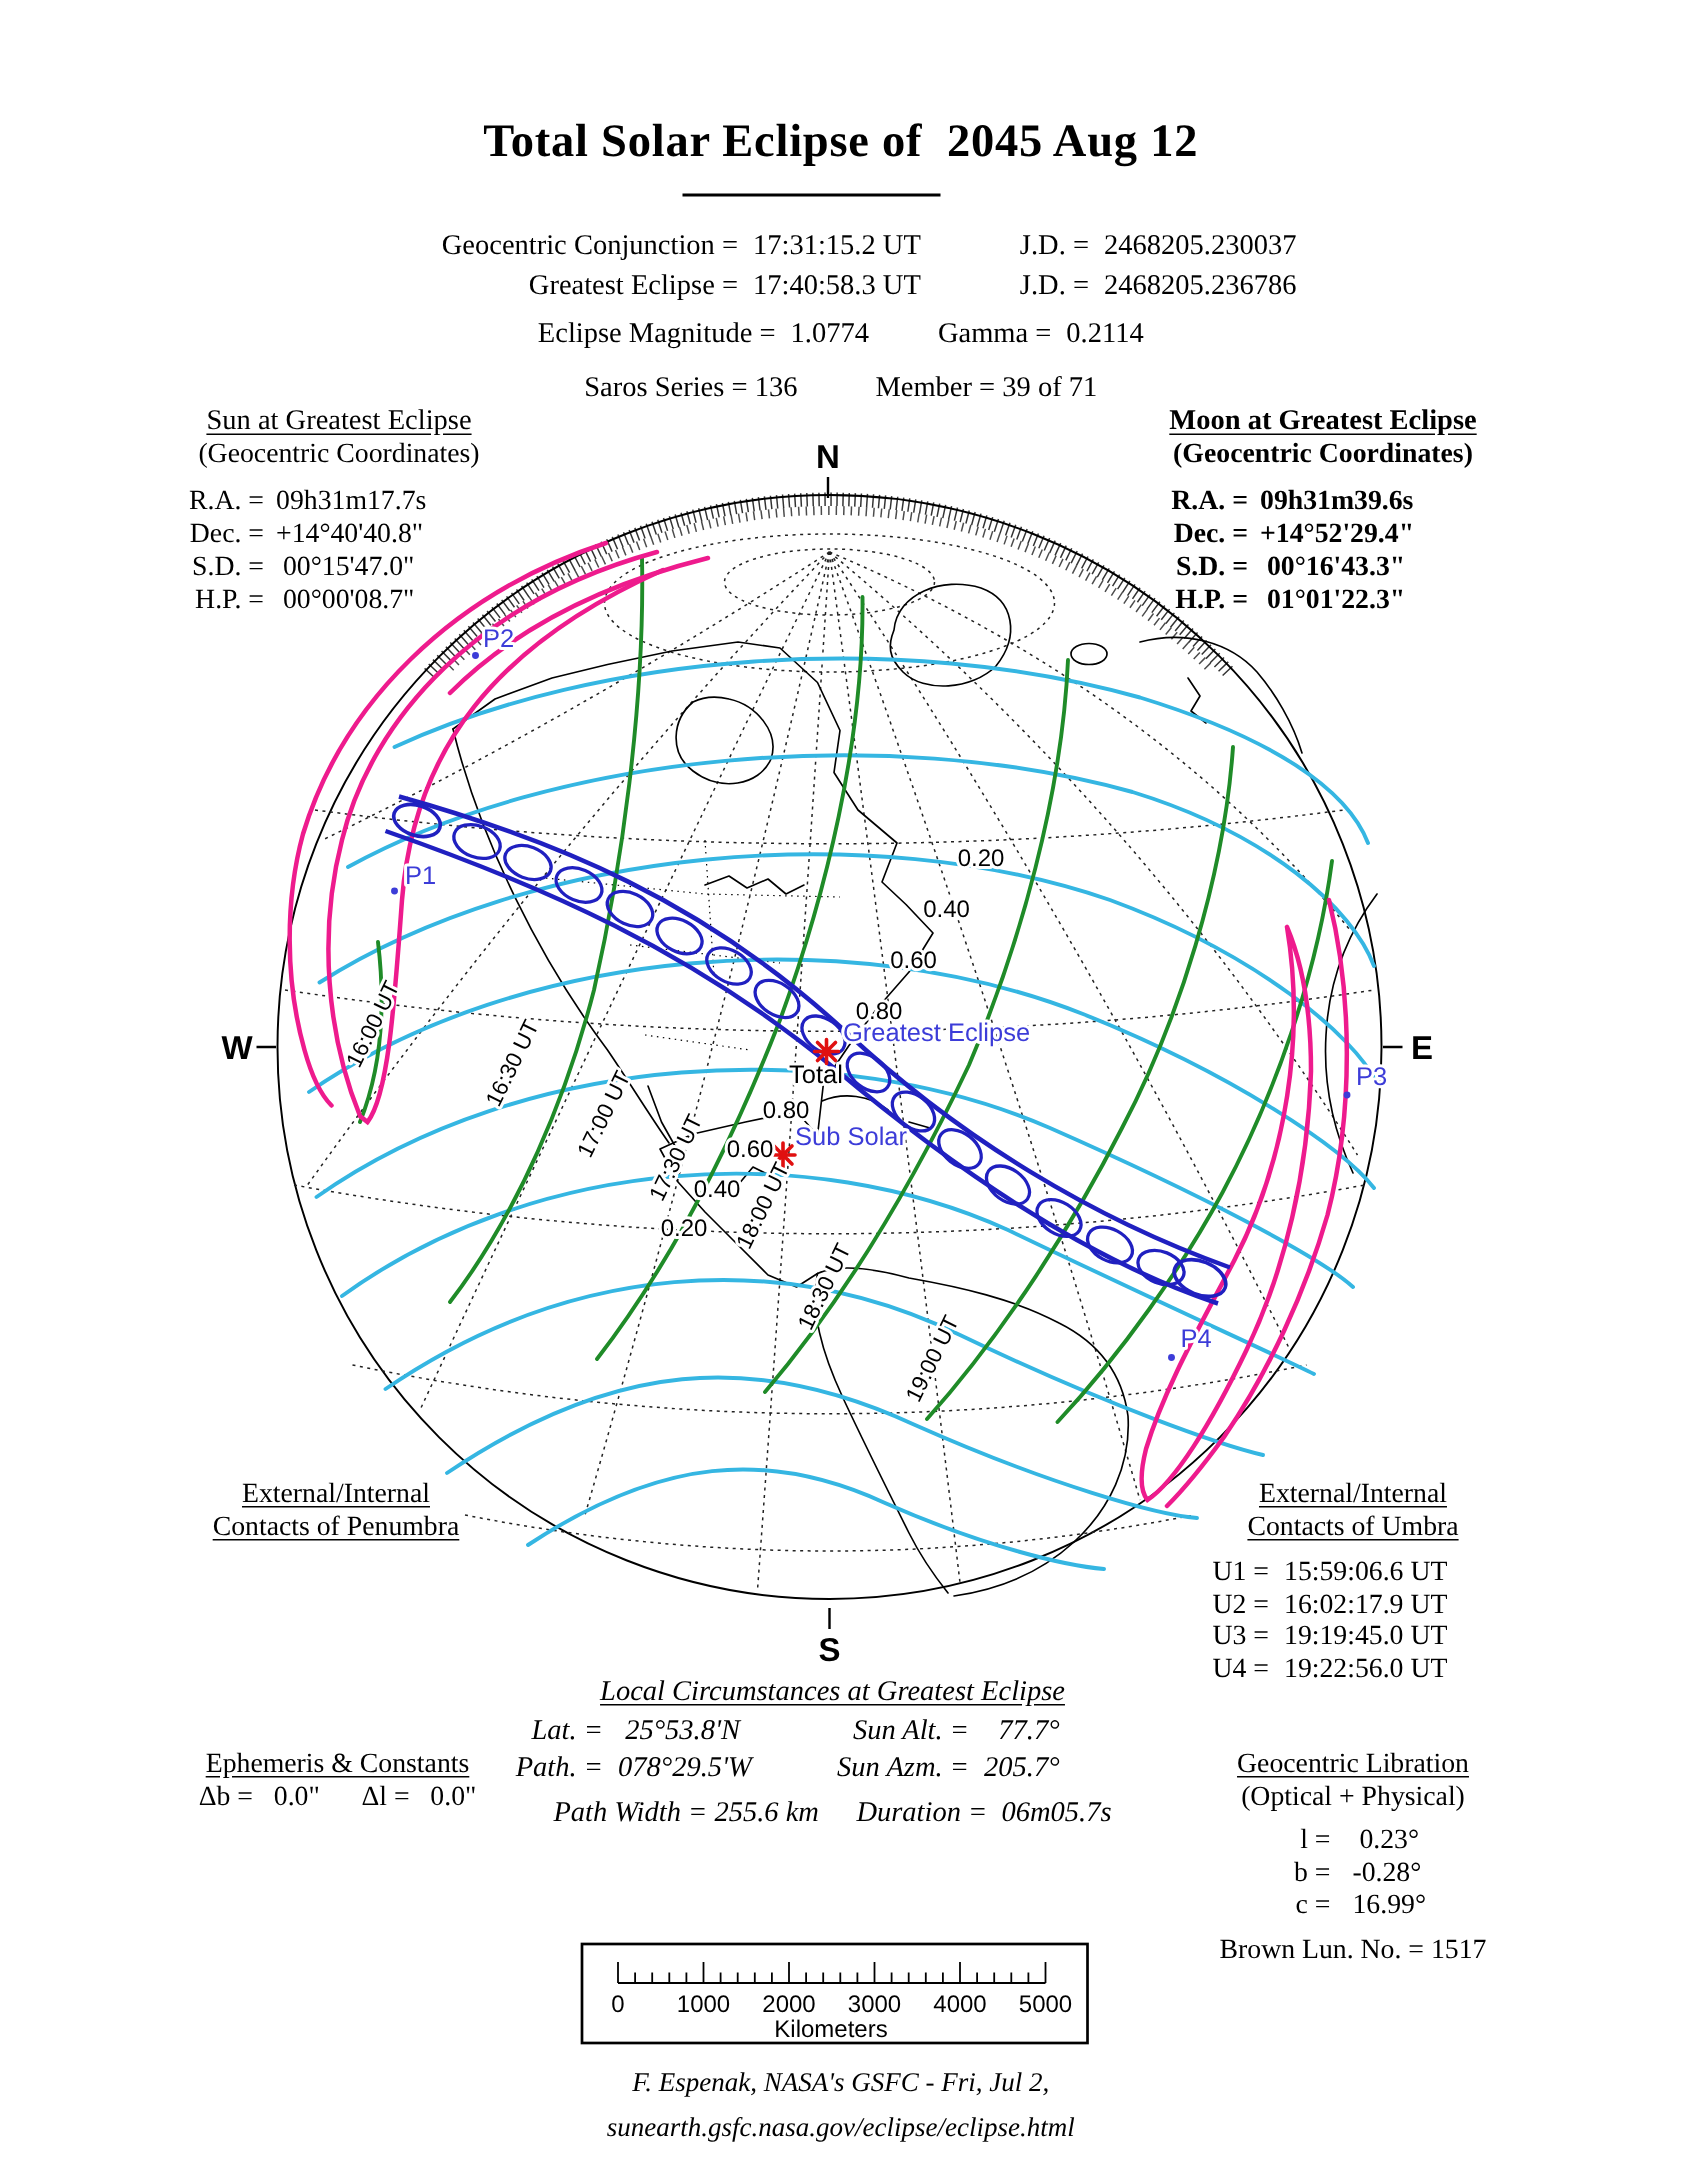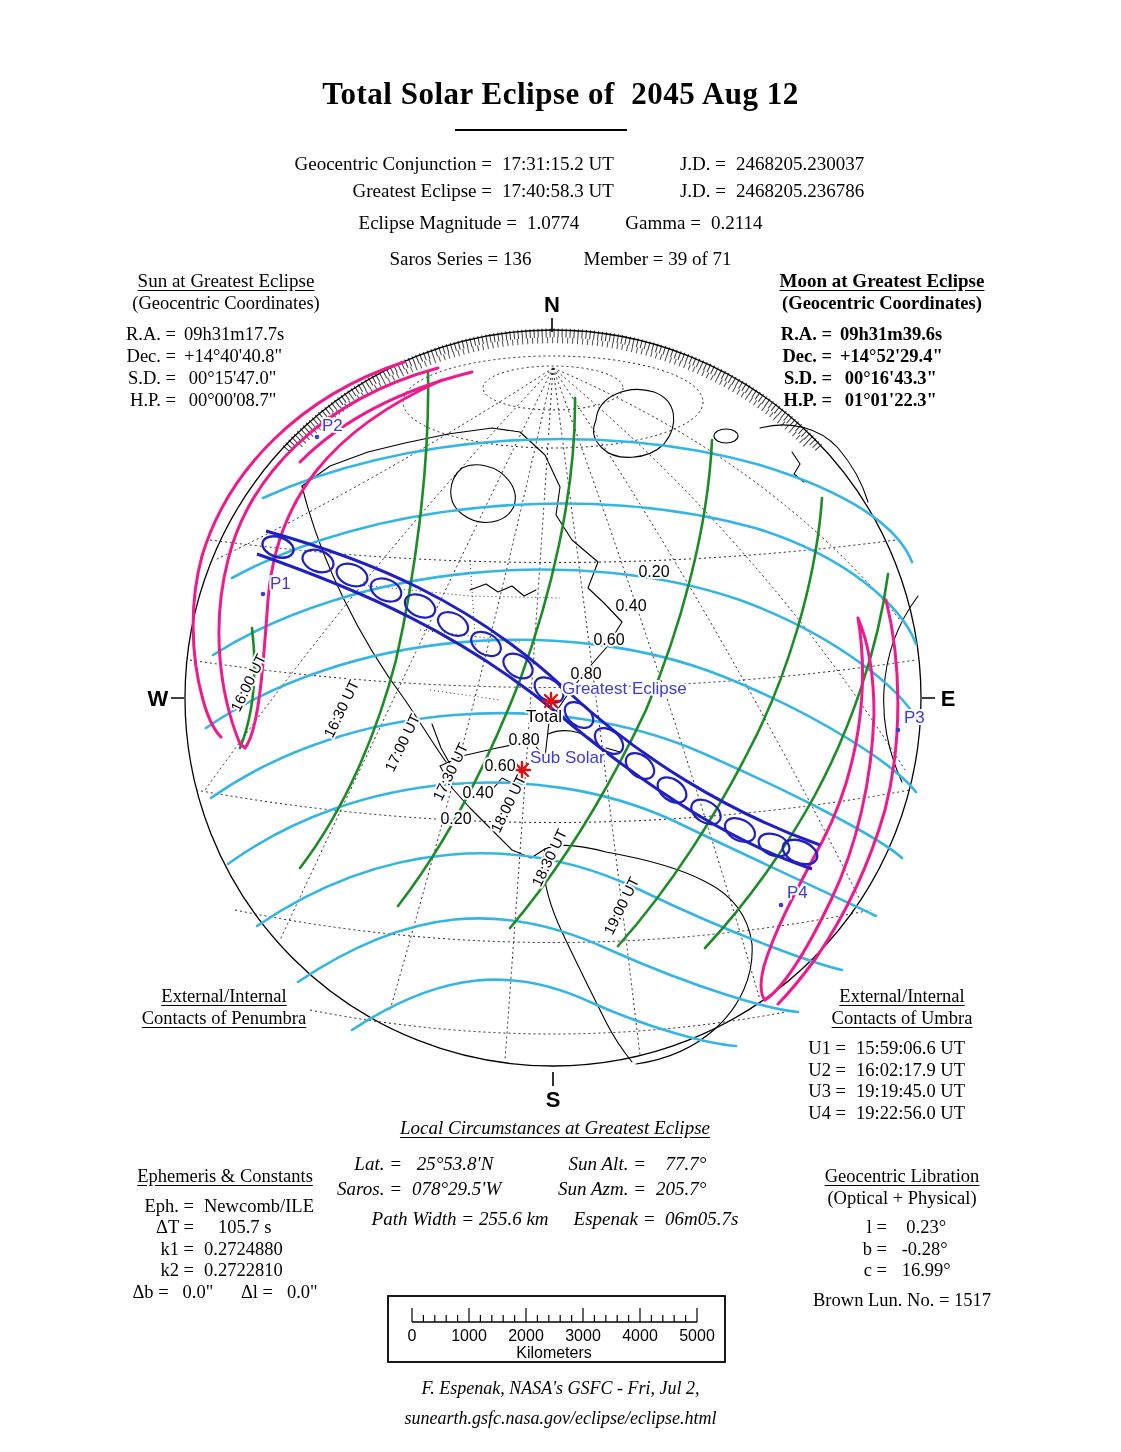--- a/index.html
+++ b/index.html
@@ -16,21 +16,21 @@
   .kv-l{text-align:right;white-space:pre;}
   .kv-v{text-align:left;white-space:pre;padding-left:10px;}
   .row3{top:212px;width:100%;display:flex;justify-content:center;font-size:19px;}
   .row4{top:248px;width:100%;display:flex;justify-content:center;gap:52px;font-size:19px;}
   .sideblk{font-size:18.5px;line-height:22px;}
   .sideblk .hd{font-size:19px;}
   .grid2{display:grid;grid-template-columns:64px auto;margin-top:9px;}
   .grid2 .kv-v{padding-left:8px;}
   .cblk{font-size:18.5px;line-height:21.5px;}
   .cgrid{display:grid;grid-template-columns:50px auto;margin-top:9px;}
-  .lc-grid{display:grid;grid-template-columns:72px 128px 116px 90px;font-size:19px;line-height:25px;margin-top:12px;}
+  .lc-grid{display:grid;grid-template-columns:72px 128px 116px 90px;font-size:19px;line-height:25px;margin-top:2px;}
   .lc-bot{display:flex;justify-content:center;gap:25px;font-size:19px;margin-top:7px;}
   .eph-grid{display:grid;grid-template-columns:88px auto;font-size:18.5px;line-height:21.5px;margin-top:8px;}
   .lib-grid{display:grid;grid-template-columns:60px auto;font-size:18.5px;line-height:21.5px;margin-top:8px;width:150px;margin-left:auto;margin-right:auto;}
   .footer{width:100%;font-size:18px;font-style:italic;}
   svg text{font-family:"Liberation Sans",sans-serif;}
   .halo{paint-order:stroke;stroke:#fff;stroke-width:4px;stroke-linejoin:round;}
 </style>
 </head>
 <body>
 
@@ -312,43 +312,33 @@
     </div>
   </div>
 
   <div class="abs ctr" style="left:330px;top:1117px;width:450px;font-size:19px;font-style:italic;">
     <div><span class="u">Local Circumstances at Greatest Eclipse</span></div>
     <div class="lc-grid">
       <span class="kv-l">Lat. =</span>
         <span class="kv-v"> 25°53.8'N</span>
       <span class="kv-l">Sun Alt. =</span>
         <span class="kv-v">  77.7°</span>
-      <span class="kv-l">Saros. =</span>
+      <span class="kv-l">Path. =</span>
         <span class="kv-v">078°29.5'W</span>
       <span class="kv-l">Sun Azm. =</span>
         <span class="kv-v">205.7°</span>
     </div>
     <div class="lc-bot">
       <span class="pre">Path Width = 255.6 km</span>
-      <span class="pre">Espenak =  06m05.7s</span>
+      <span class="pre">Duration =  06m05.7s</span>
     </div>
   </div>
 
   <div class="abs ctr cblk" style="left:106px;top:1166px;width:238px;">
     <div><span class="u">Ephemeris &amp; Constants</span></div>
-    <div class="eph-grid">
-      <span class="kv-l">Eph. =</span>
-        <span class="kv-v">Newcomb/ILE</span>
-      <span class="kv-l">ΔT =</span>
-        <span class="kv-v">   105.7 s</span>
-      <span class="kv-l">k1 =</span>
-        <span class="kv-v">0.2724880</span>
-      <span class="kv-l">k2 =</span>
-        <span class="kv-v">0.2722810</span>
-    </div>
     <div class="pre">Δb =   0.0"      Δl =   0.0"</div>
   </div>
 
   <div class="abs ctr cblk" style="left:790px;top:1166px;width:224px;">
     <div><span class="u">Geocentric Libration</span></div>
     <div>(Optical + Physical)</div>
     <div class="lib-grid">
       <span class="kv-l">l =</span>
         <span class="kv-v">  0.23°</span>
       <span class="kv-l">b =</span>

